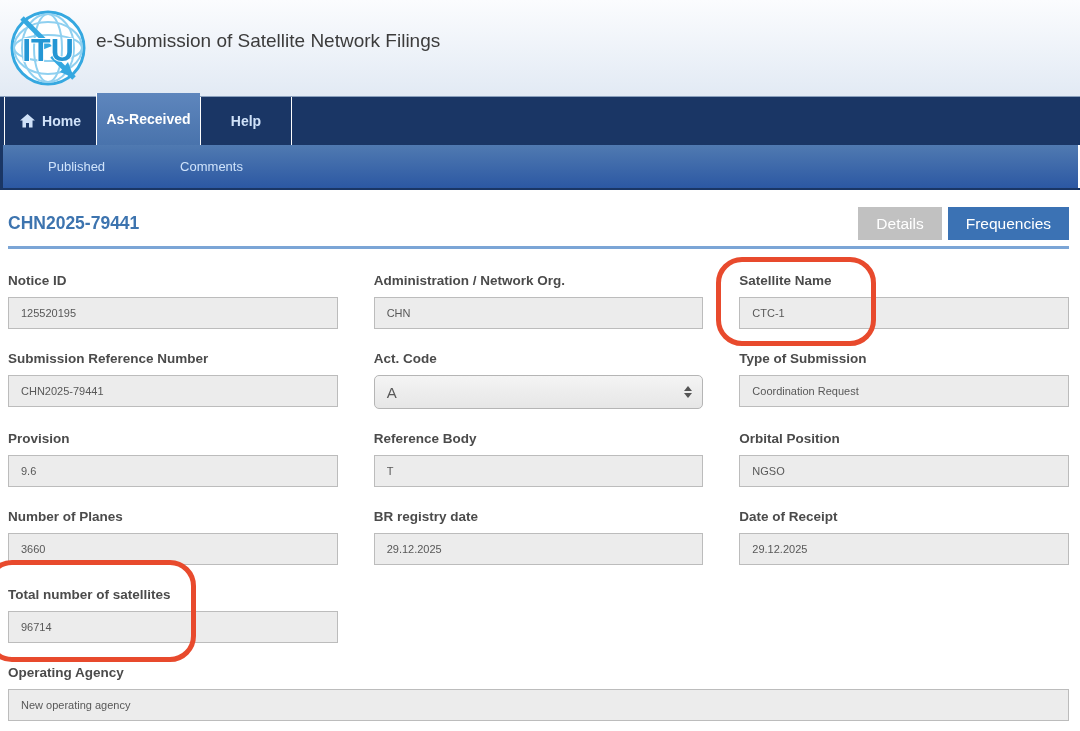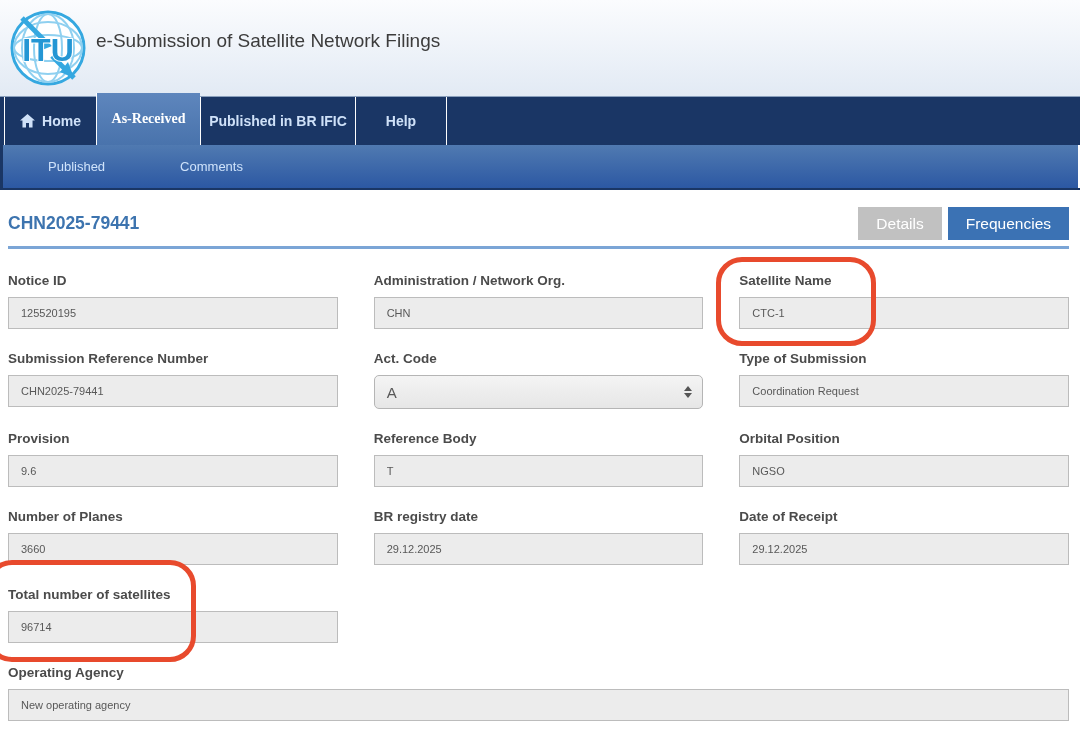--- a/index.html
+++ b/index.html
@@ -12,21 +12,21 @@
   .app-title{position:absolute;left:96px;top:30px;font-size:19px;color:#3c3c3c;}
 
   
   .nav{position:relative;height:48px;background:#1a3665;}
   .tabs{display:flex;height:48px;align-items:stretch;padding-left:4px;}
   .tab{display:flex;align-items:center;justify-content:center;gap:7px;
        color:#cfe1f8;font-weight:bold;font-size:14px;cursor:pointer;
        border-left:1px solid #fdfdfd;box-sizing:border-box;}
   .tab:last-child{border-right:1px solid #fdfdfd;}
   .tab-home{width:92px;}
-  .tab-asreceived{width:104px;font-family:Liberation Serif, serif;}
+  .tab-asreceived{width:104px;}
   .tab-brific{width:155px;}
   .tab-help{width:92px;}
   .tab.active{position:relative;z-index:2;margin-top:-4px;height:52px;color:#fff;
        background:linear-gradient(#5e86bd,#4973ac);}
   .home-ico{width:15px;height:14px;display:inline-block;}
 
   
   .subnav{position:relative;height:45px;background:#1a3665;}
   .subnav-panel{position:absolute;left:3px;right:0;top:0;height:43px;
        background:linear-gradient(#507ab1,#2c58a3);border-right:2px solid #fff;
@@ -92,23 +92,20 @@
     <div class="tabs">
       <div class="tab tab-home">
         <svg class="home-ico" viewBox="0 0 16 15">
           <path d="M8 0 L16 7 H13.4 V14.5 H9.6 V9.6 H6.4 V14.5 H2.6 V7 H0 Z" fill="#cfe1f8"></path>
         </svg>
         <span>Home</span>
       </div>
       <div class="tab tab-asreceived active">
         <span>As-Received</span>
       </div>
-      <div class="tab tab-brific">
-        <span>Published in BR IFIC</span>
-      </div>
       <div class="tab tab-help">
         <span>Help</span>
       </div>
     </div>
   </div>
 
   <div class="subnav">
     <div class="subnav-panel">
       <span class="subnav-link l1">Published</span>
       <span class="subnav-link l2">Comments</span>

